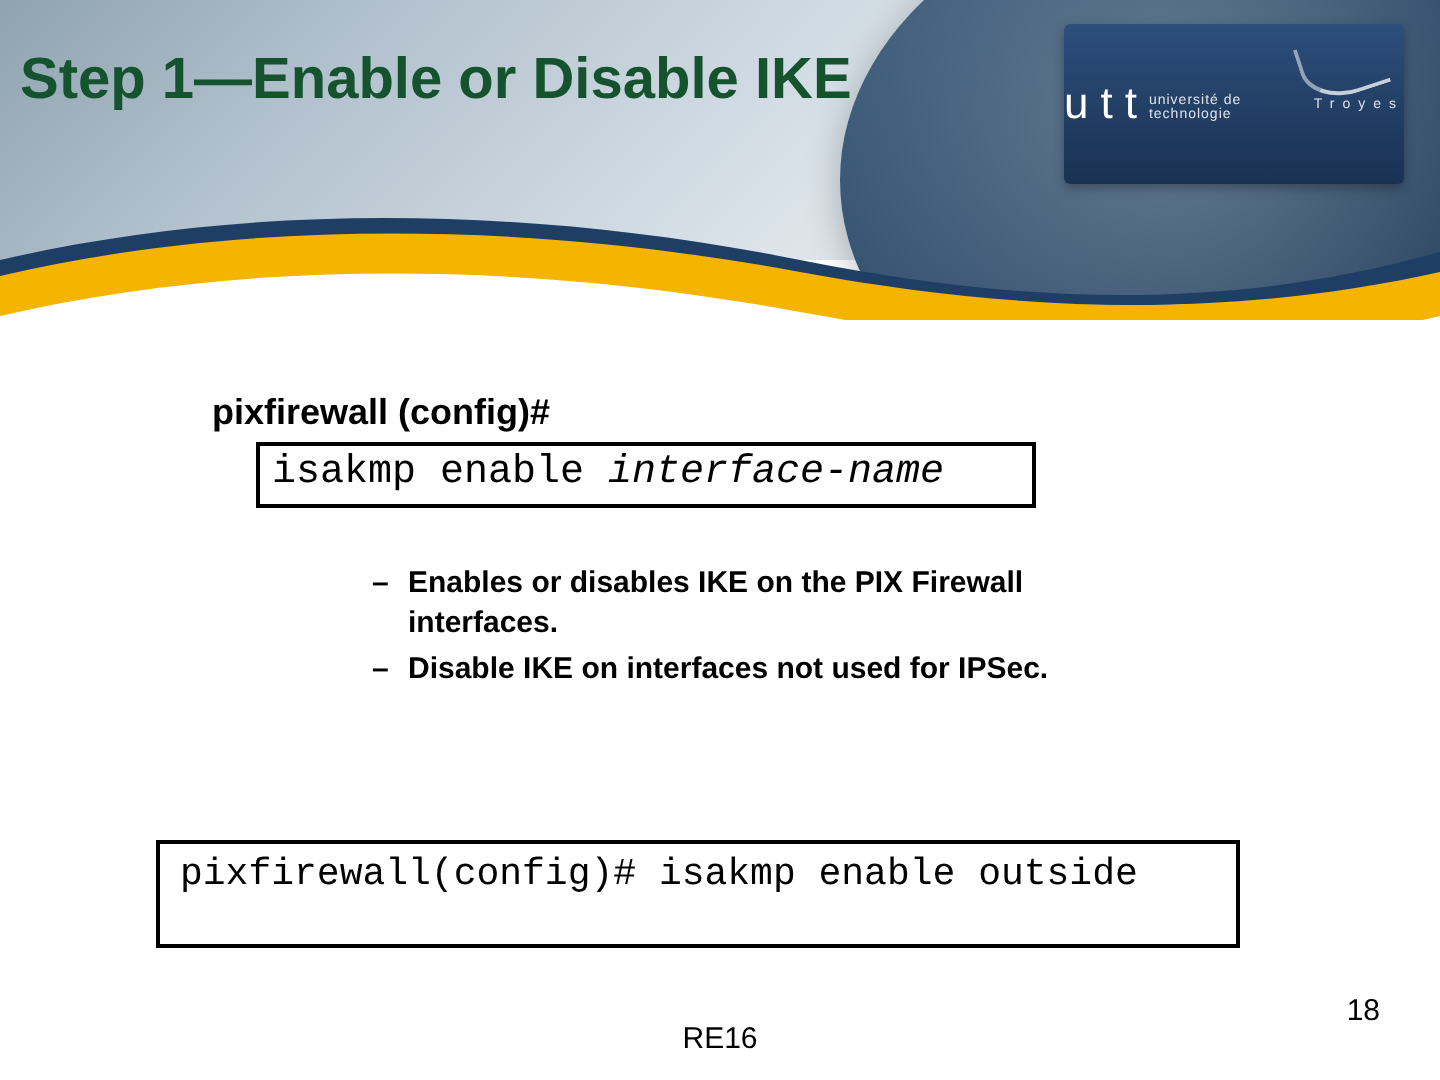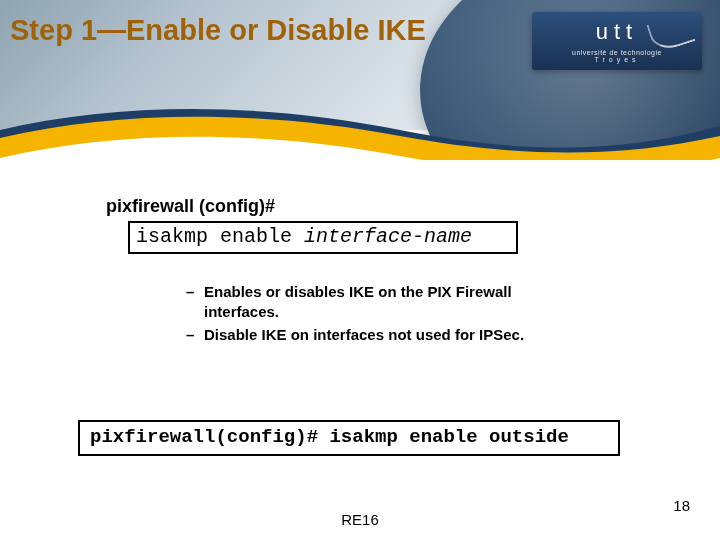--- a/index.html
+++ b/index.html
@@ -30,30 +30,29 @@
     top: -60px; right: -120px;
     width: 420px; height: 300px;
     border-radius: 50%;
     background: radial-gradient(circle at 40% 40%, rgba(255,255,255,0.25), rgba(255,255,255,0) 60%),
                 linear-gradient(135deg,#3f5e7e 0%, #26415f 70%);
     box-shadow: 0 4px 18px rgba(0,0,0,0.25);
   }
   .logo {
     position: absolute;
     top: 12px; right: 18px;
-    width: 170px; height: 58px;
+    width: 170px; height: 80px;
     background: linear-gradient(180deg,#2c4f7c,#1a3152);
     border-radius: 3px;
     box-shadow: 0 2px 6px rgba(0,0,0,0.3);
     color: #fff;
     font-size: 22px;
     letter-spacing: 6px;
     font-family: "Arial", sans-serif;
     display: flex;
-    flex-direction: column;
     align-items: center;
     justify-content: center;
   }
   .logo-sub {
     font-size: 7px;
     letter-spacing: 0.5px;
     margin-top: 4px;
     opacity: 0.85;
   }
   .logo-sub2 {
@@ -70,25 +69,25 @@
     border-radius: 0 0 0 60%;
     transform: rotate(-18deg);
   }
   .wave-container {
     position: absolute;
     top: 96px; left: 0;
     width: 720px; height: 90px;
   }
   .title {
     position: absolute;
-    top: 14px;
+    top: 24px;
     left: 10px;
     font-size: 29px;
     font-weight: bold;
-    color: #a16207;
+    color: #14532d;
     z-index: 5;
   }
   .content {
     position: absolute;
     top: 196px;
     left: 0;
     width: 720px;
   }
   .prompt {
     margin-left: 106px;
@@ -124,23 +123,22 @@
     content: "–";
     position: absolute;
     left: 0;
     top: 0;
   }
   .examplebox {
     position: absolute;
     top: 420px;
     left: 78px;
     border: 2px solid #000;
-    padding: 4px 10px 6px 10px;
+    padding: 4px 10px 24px 10px;
     min-width: 542px;
-    font-weight: bold;
   }
   .example-text {
     font-family: "Courier New", Courier, monospace;
     font-size: 19px;
   }
   .footer-code {
     position: absolute;
     bottom: 12px;
     left: 0;
     width: 720px;

